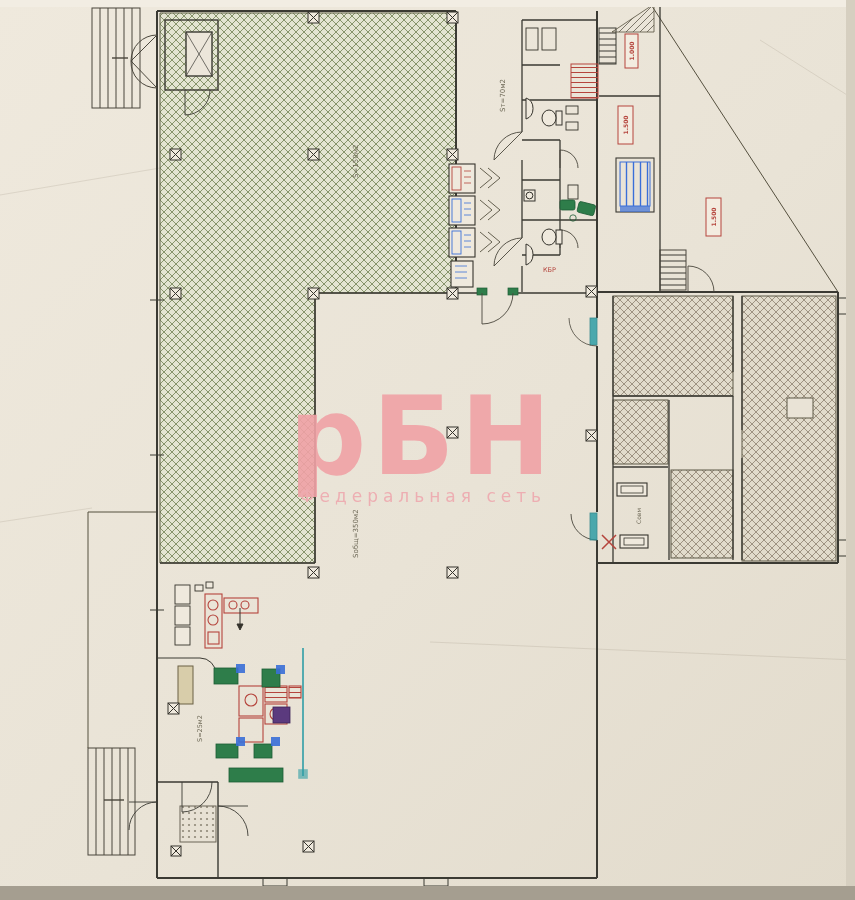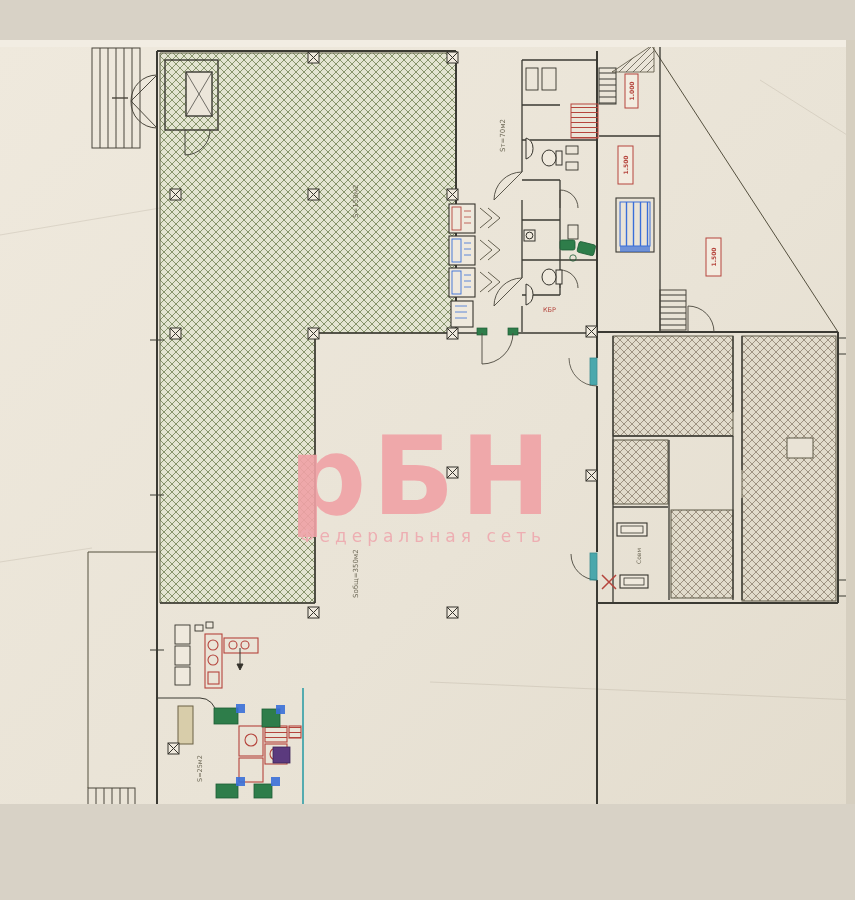--- a/index.html
+++ b/index.html
@@ -1,16 +1,16 @@
 <!DOCTYPE html>
 <html><head>
 <meta charset="utf-8">
 <style>
   html,body{margin:0;padding:0;background:#d8d2c6;}
-  .page{position:relative;width:855px;height:764px;overflow:hidden;background:#8b5cf6;margin-top:40px;}
+  .page{position:relative;width:855px;height:900px;overflow:hidden;background:#8b5cf6;}
   svg{position:absolute;left:0;top:0;}
   svg text{font-family:"DejaVu Sans",sans-serif;}
   .ann{fill:#6f6a58;}
   .elev{fill:#b5443c;font-weight:bold;}
   .wm-title{fill:#f0a2a6;font-weight:bold;opacity:.9;}
   .wm-sub{fill:#eeacb1;opacity:.95;}
 </style>
 </head>
 <body>
 

